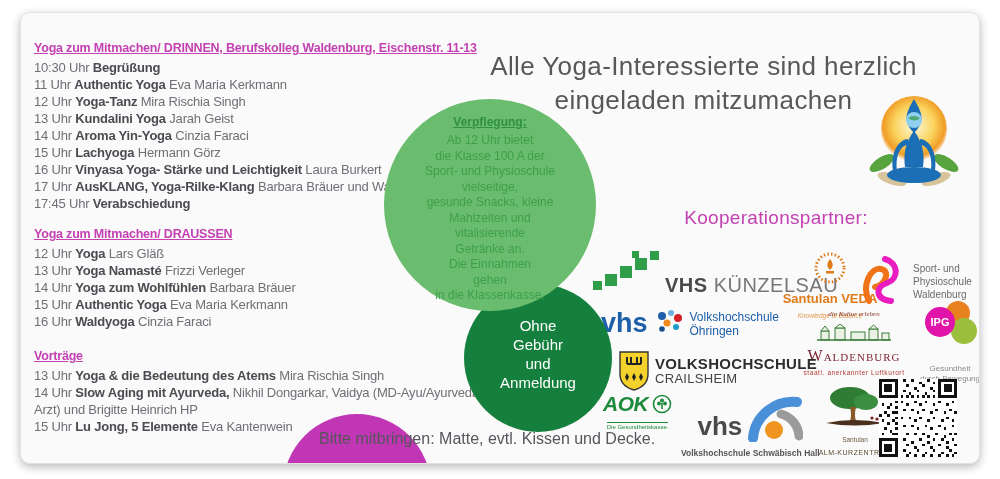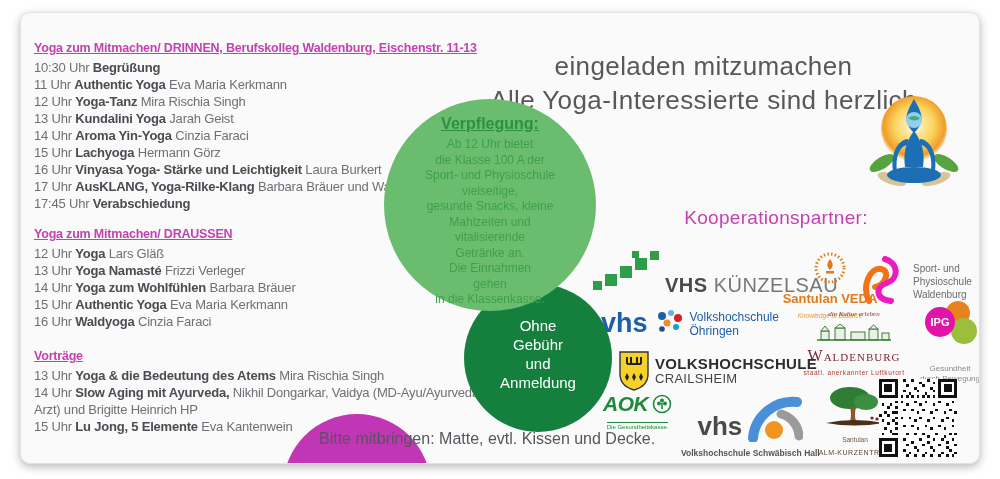--- a/index.html
+++ b/index.html
@@ -22,21 +22,21 @@
   .row .b{font-weight:bold;color:#4d4a52;}
   .row .t,.row .n{font-weight:normal;color:#716e76;}
   
   .headline{
     position:absolute;left:425px;top:36px;width:515px;text-align:center;
     font-size:26px;line-height:34px;color:#58585a;letter-spacing:.4px;
   }
   
   .circle{position:absolute;border-radius:50%;text-align:center;}
   .c-green{left:363px;top:86px;width:212px;height:212px;background:#6abc6e;z-index:3;}
-  .c-green .ttl{margin-top:16px;font-size:16px;font-weight:bold;color:#2e9140;text-decoration:underline;}
+  .c-green .ttl{margin-top:16px;font-size:12px;font-weight:bold;color:#2e9140;text-decoration:underline;}
   .c-green .bdy{margin-top:4px;font-size:12px;line-height:15.5px;color:#3fa04a;white-space:pre-line;}
   .c-orange{left:443px;top:271px;width:148px;height:148px;background:#15803d;z-index:2;}
   .c-orange .txt{margin-top:32px;font-size:15px;line-height:19px;color:#ffffff;white-space:pre-line;}
   .c-magenta{left:262px;top:401px;width:148px;height:148px;background:#c136b4;z-index:4;}
   .bring{position:absolute;left:298px;top:417px;width:370px;font-size:16px;color:#57555c;z-index:5;}
   
   .koop{position:absolute;left:590px;top:194px;width:330px;text-align:center;
         font-size:19px;font-weight:normal;color:#c341b2;letter-spacing:.3px;}
   .logo{position:absolute;display:flex;align-items:center;gap:6px;}
   .col{display:flex;flex-direction:column;align-items:center;}
@@ -108,22 +108,22 @@
     <h2>Vorträge</h2>
     <div>
 
     <div class="row"><span class="t">13 Uhr</span> <span class="b">Yoga &amp; die Bedeutung des Atems</span> <span class="n">Mira Rischia Singh</span></div>
         <div class="row"><span class="t">14 Uhr</span> <span class="b">Slow Aging mit Ayurveda,</span> <span class="n">Nikhil Dongarkar, Vaidya (MD-Ayu/Ayurveda Arzt) und Brigitte Heinrich HP</span></div>
         <div class="row"><span class="t">15 Uhr</span> <span class="b">Lu Jong, 5 Elemente</span> <span class="n">Eva Kantenwein</span></div>
       </div>
   </div>
 
   <div class="headline">
+    <div>Alle Yoga-Interessierte sind herzlich</div>
     <div>eingeladen mitzumachen</div>
-    <div>Alle Yoga-Interessierte sind herzlich</div>
   </div>
 
   <svg class="logo" style="left:845px;top:74px" width="96" height="108" viewBox="0 0 96 108">
     <defs>
       <radialGradient id="sun" cx="50%" cy="45%" r="55%">
         <stop offset="0%" stop-color="#fff9df"></stop>
           <stop offset="55%" stop-color="#fad35c"></stop>
         <stop offset="85%" stop-color="#f09c26"></stop>
           <stop offset="100%" stop-color="#fbfafa"></stop>
       </radialGradient>

